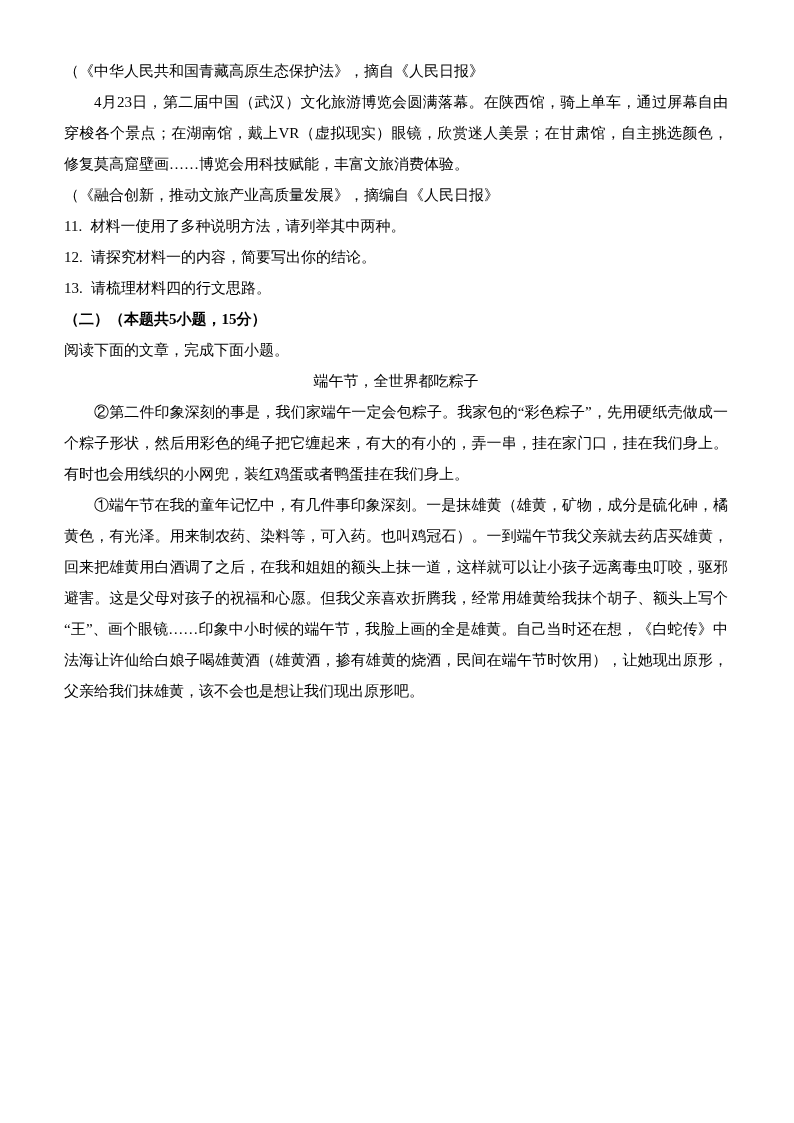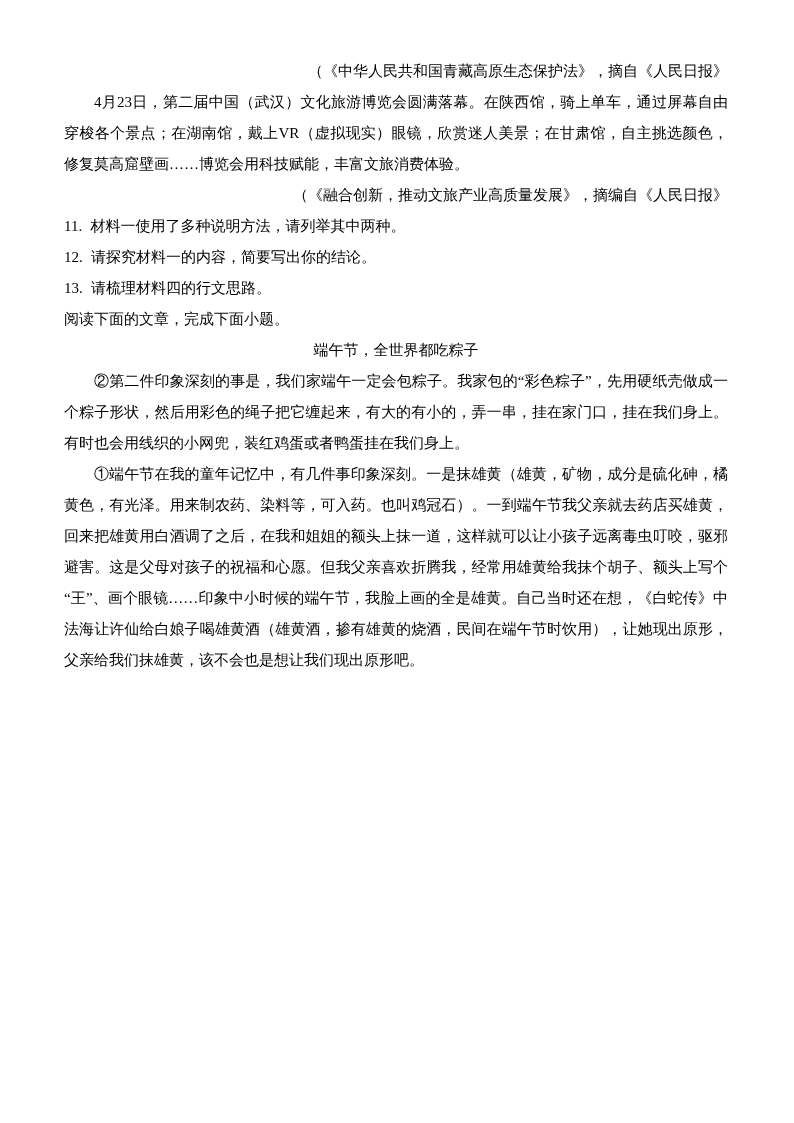--- a/index.html
+++ b/index.html
@@ -23,21 +23,21 @@
   }
   .doc {
     font-size: 15px;
     line-height: 31px;
     text-align: justify;
   }
   .doc p {
     margin: 0;
     padding: 0;
   }
-  .right  { text-align: right; }
+  .right  { }
   .center { text-align: center; text-justify: none; }
   .indent { text-indent: 2em; }
   .bold   { font-weight: bold; }
   .q-line { text-align: left; }
   .q-num  { display: inline-block; margin-right: 0.55em; letter-spacing: 0; }
   .cjk-body { word-break: normal; overflow-wrap: break-word; }
 </style>
 </head>
 <body>
 
@@ -56,20 +56,21 @@
     <p class="q-line">
       <span class="q-num">11.</span><span>材料一使用了多种说明方法，请列举其中两种。</span>
     </p>
     <p class="q-line">
       <span class="q-num">12.</span><span>请探究材料一的内容，简要写出你的结论。</span>
     </p>
     <p class="q-line">
       <span class="q-num">13.</span><span>请梳理材料四的行文思路。</span>
     </p>
 
+    <p class="bold">（二）（本题共5小题，15分）</p>
 
     <p>阅读下面的文章，完成下面小题。</p>
 
     <p class="center">端午节，全世界都吃粽子</p>
 
     <p class="indent">②第二件印象深刻的事是，我们家端午一定会包粽子。我家包的“彩色粽子”，先用硬纸壳做成一个粽子形状，然后用彩色的绳子把它缠起来，有大的有小的，弄一串，挂在家门口，挂在我们身上。有时也会用线织的小网兜，装红鸡蛋或者鸭蛋挂在我们身上。</p>
 
     <p class="indent">①端午节在我的童年记忆中，有几件事印象深刻。一是抹雄黄（雄黄，矿物，成分是硫化砷，橘黄色，有光泽。用来制农药、染料等，可入药。也叫鸡冠石）。一到端午节我父亲就去药店买雄黄，回来把雄黄用白酒调了之后，在我和姐姐的额头上抹一道，这样就可以让小孩子远离毒虫叮咬，驱邪避害。这是父母对孩子的祝福和心愿。但我父亲喜欢折腾我，经常用雄黄给我抹个胡子、额头上写个“王”、画个眼镜……印象中小时候的端午节，我脸上画的全是雄黄。自己当时还在想，《白蛇传》中法海让许仙给白娘子喝雄黄酒（雄黄酒，掺有雄黄的烧酒，民间在端午节时饮用），让她现出原形，父亲给我们抹雄黄，该不会也是想让我们现出原形吧。</p>
 
 

